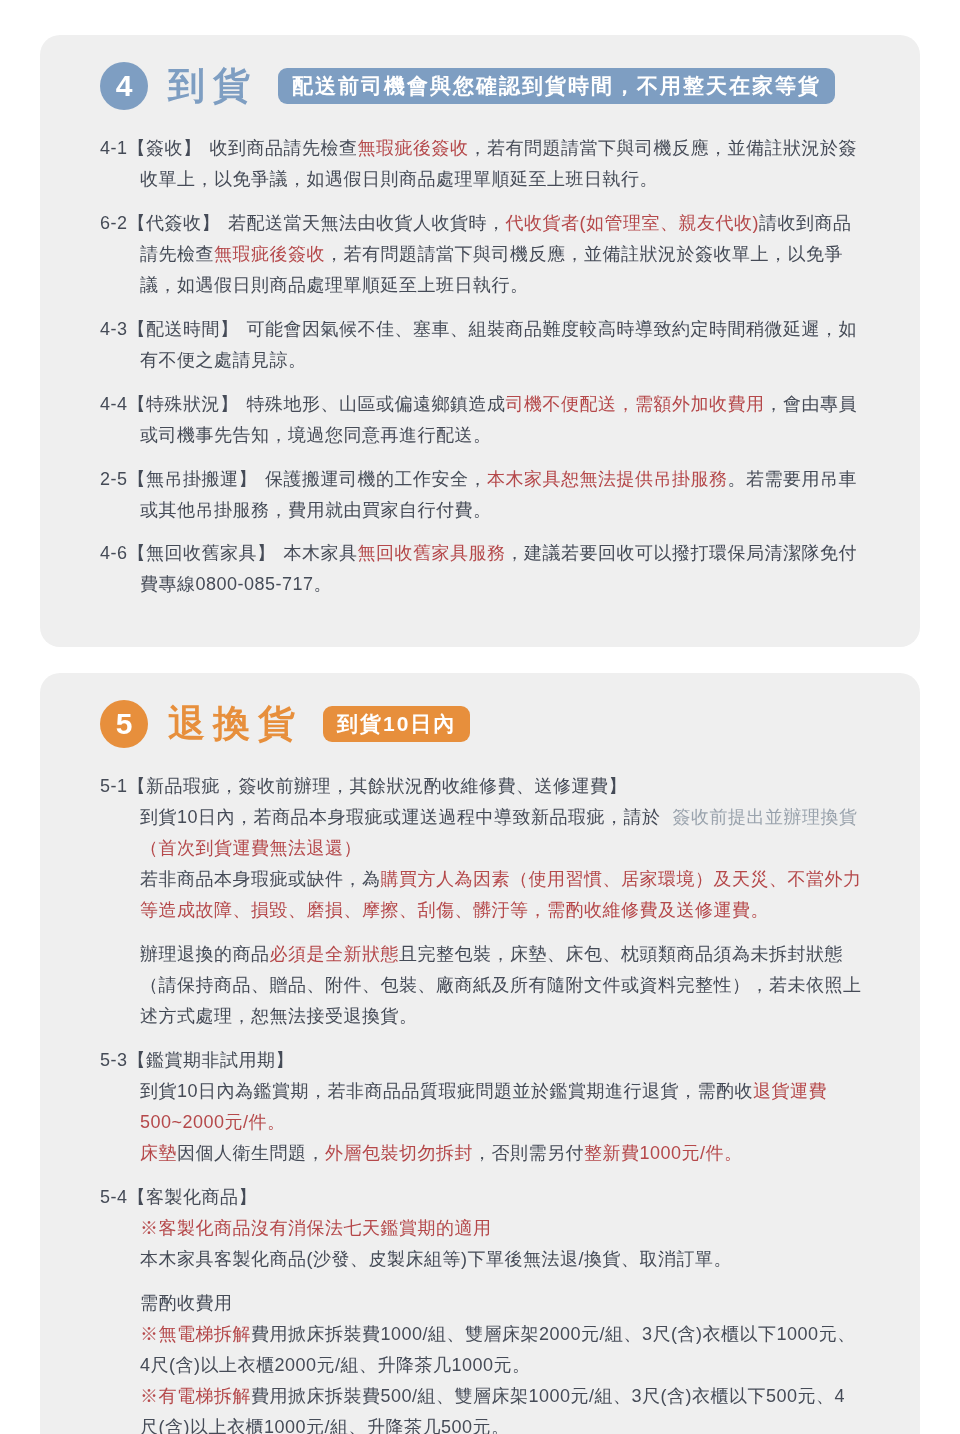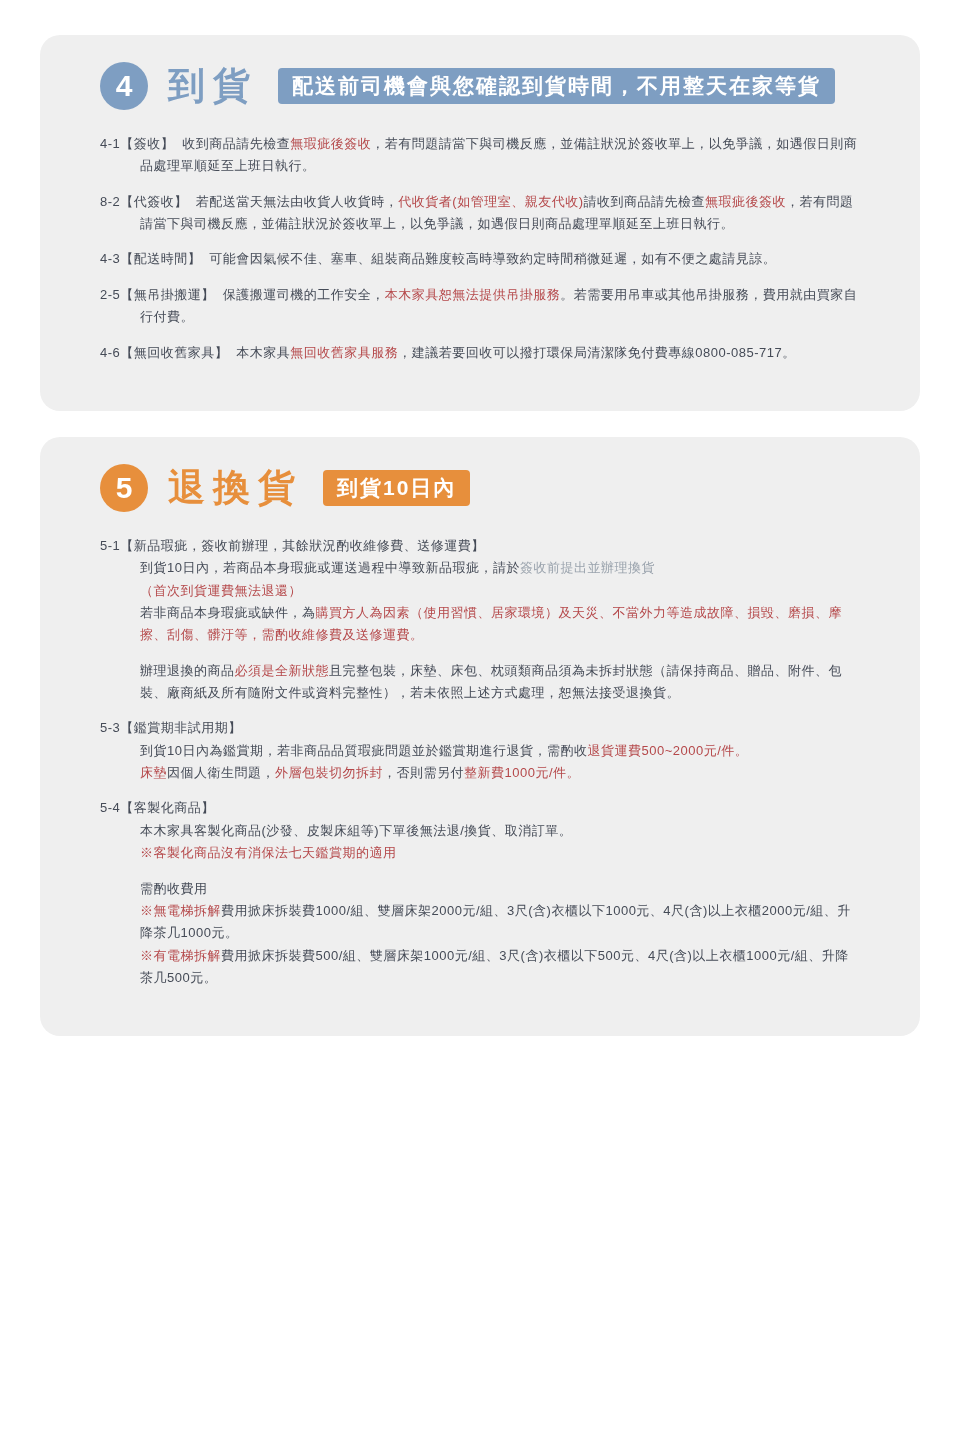--- a/index.html
+++ b/index.html
@@ -27,55 +27,58 @@
     display:flex; align-items:center; justify-content:center;
     flex:0 0 auto;
   }
   .sec-title {
     font-size:37px; font-weight:bold; color:var(--accent);
     letter-spacing:8px; white-space:nowrap;
   }
   .sec-badge {
     background:var(--accent); color:#ffffff;
     font-size:21px; font-weight:bold; letter-spacing:2px;
-    padding:4px 14px; border-radius:4px; white-space:nowrap;
+    padding:4px 14px; border-radius:9px; white-space:nowrap;
   }
 
   
-  .items { font-size:13px; line-height:1.72; letter-spacing:0.5px; }
+  .items { font-size:18px; line-height:1.72; letter-spacing:0.5px; }
   .policy-item { margin-bottom:13px; }
   .line { margin:0; }
   .hang { padding-left:40px; text-indent:-40px; }
   .head { padding-left:0; }
   .body { padding-left:40px; }
   .item-label { color:var(--dark); margin-right:8px; }
   .c-d { color:var(--dark); }
   .c-r { color:var(--red); }
-  .c-g { color:var(--gray); }
+  .c-g { color:var(--gray);margin-left:12px; }
 </style>
 </head>
 <body>
 
 <div class="page">
 
   <section class="card" id="card-delivery" style="--accent: #7e9ec2;">
     <div class="sec-header">
       <div class="num-circle">4</div>
       <div class="sec-title">到貨</div>
       <div class="sec-badge">配送前司機會與您確認到貨時間，不用整天在家等貨</div>
     </div>
     <div class="items" id="items-delivery">
         <div class="policy-item">
           <p class="line hang"><span class="item-label">4-1【簽收】</span><span class="c-d">收到商品請先檢查</span><span class="c-r">無瑕疵後簽收</span><span class="c-d">，若有問題請當下與司機反應，並備註狀況於簽收單上，以免爭議，如遇假日則商品處理單順延至上班日執行。</span></p>
         </div>
         <div class="policy-item">
-          <p class="line hang"><span class="item-label">8-2【代簽收】</span><span class="c-d">若配送當天無法由收貨人收貨時，</span><span class="c-r">代收貨者(如管理室、親友代收)</span><span class="c-d">請收到商品請先檢查</span><span class="c-r">無瑕疵後簽收</span><span class="c-d">，若有問題請當下與司機反應，並備註狀況於簽收單上，以免爭議，如遇假日則商品處理單順延至上班日執行。</span></p>
+          <p class="line hang"><span class="item-label">6-2【代簽收】</span><span class="c-d">若配送當天無法由收貨人收貨時，</span><span class="c-r">代收貨者(如管理室、親友代收)</span><span class="c-d">請收到商品請先檢查</span><span class="c-r">無瑕疵後簽收</span><span class="c-d">，若有問題請當下與司機反應，並備註狀況於簽收單上，以免爭議，如遇假日則商品處理單順延至上班日執行。</span></p>
         </div>
         <div class="policy-item">
           <p class="line hang"><span class="item-label">4-3【配送時間】</span><span class="c-d">可能會因氣候不佳、塞車、組裝商品難度較高時導致約定時間稍微延遲，如有不便之處請見諒。</span></p>
+        </div>
+        <div class="policy-item">
+          <p class="line hang"><span class="item-label">4-4【特殊狀況】</span><span class="c-d">特殊地形、山區或偏遠鄉鎮造成</span><span class="c-r">司機不便配送，需額外加收費用</span><span class="c-d">，會由專員或司機事先告知，境過您同意再進行配送。</span></p>
         </div>
         <div class="policy-item">
           <p class="line hang"><span class="item-label">2-5【無吊掛搬運】</span><span class="c-d">保護搬運司機的工作安全，</span><span class="c-r">本木家具恕無法提供吊掛服務</span><span class="c-d">。若需要用吊車或其他吊掛服務，費用就由買家自行付費。</span></p>
         </div>
         <div class="policy-item">
           <p class="line hang"><span class="item-label">4-6【無回收舊家具】</span><span class="c-d">本木家具</span><span class="c-r">無回收舊家具服務</span><span class="c-d">，建議若要回收可以撥打環保局清潔隊免付費專線0800-085-717。</span></p>
         </div>
       </div>
   </section>
 
@@ -95,22 +98,22 @@
         <div class="policy-item">
           <p class="line body"><span class="c-d">辦理退換的商品</span><span class="c-r">必須是全新狀態</span><span class="c-d">且完整包裝，床墊、床包、枕頭類商品須為未拆封狀態（請保持商品、贈品、附件、包裝、廠商紙及所有隨附文件或資料完整性），若未依照上述方式處理，恕無法接受退換貨。</span></p>
         </div>
         <div class="policy-item">
           <p class="line head"><span class="item-label">5-3【鑑賞期非試用期】</span></p>
           <p class="line body"><span class="c-d">到貨10日內為鑑賞期，若非商品品質瑕疵問題並於鑑賞期進行退貨，需酌收</span><span class="c-r">退貨運費500~2000元/件。</span></p>
           <p class="line body"><span class="c-r">床墊</span><span class="c-d">因個人衛生問題，</span><span class="c-r">外層包裝切勿拆封</span><span class="c-d">，否則需另付</span><span class="c-r">整新費1000元/件。</span></p>
         </div>
         <div class="policy-item">
           <p class="line head"><span class="item-label">5-4【客製化商品】</span></p>
+          <p class="line body"><span class="c-r">※客製化商品沒有消保法七天鑑賞期的適用</span></p>
           <p class="line body"><span class="c-d">本木家具客製化商品(沙發、皮製床組等)下單後無法退/換貨、取消訂單。</span></p>
-          <p class="line body"><span class="c-r">※客製化商品沒有消保法七天鑑賞期的適用</span></p>
         </div>
         <div class="policy-item">
           <p class="line body"><span class="c-d">需酌收費用</span></p>
           <p class="line body"><span class="c-r">※無電梯拆解</span><span class="c-d">費用掀床拆裝費1000/組、雙層床架2000元/組、3尺(含)衣櫃以下1000元、4尺(含)以上衣櫃2000元/組、升降茶几1000元。</span></p>
           <p class="line body"><span class="c-r">※有電梯拆解</span><span class="c-d">費用掀床拆裝費500/組、雙層床架1000元/組、3尺(含)衣櫃以下500元、4尺(含)以上衣櫃1000元/組、升降茶几500元。</span></p>
         </div>
       </div>
 
   </section>
 

